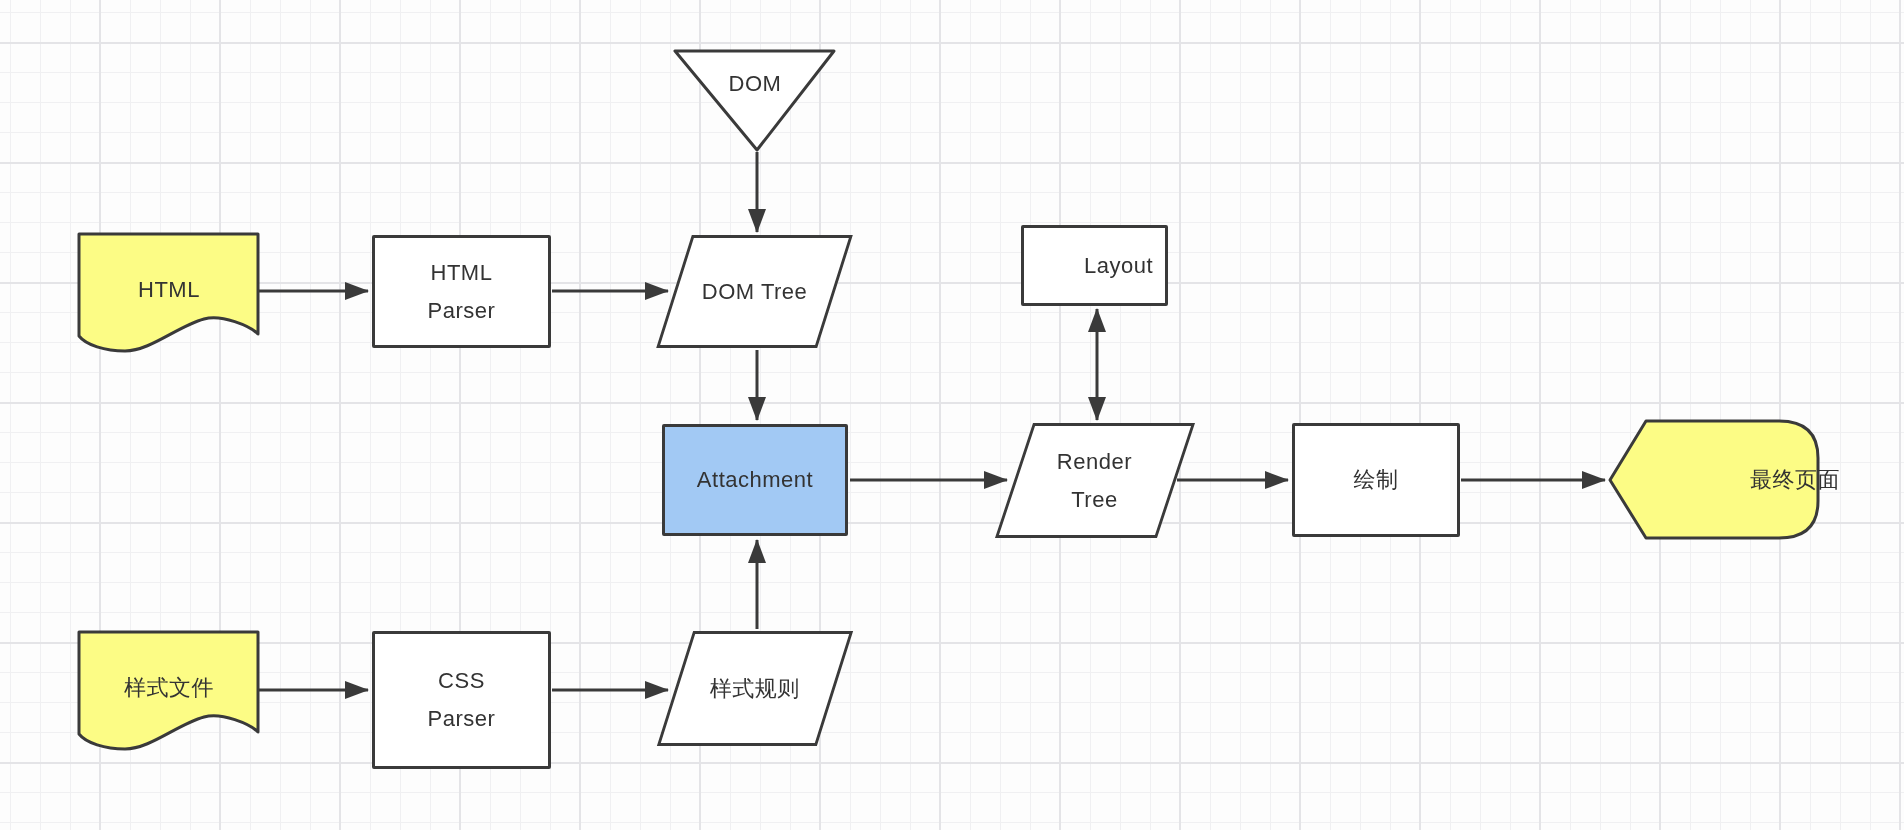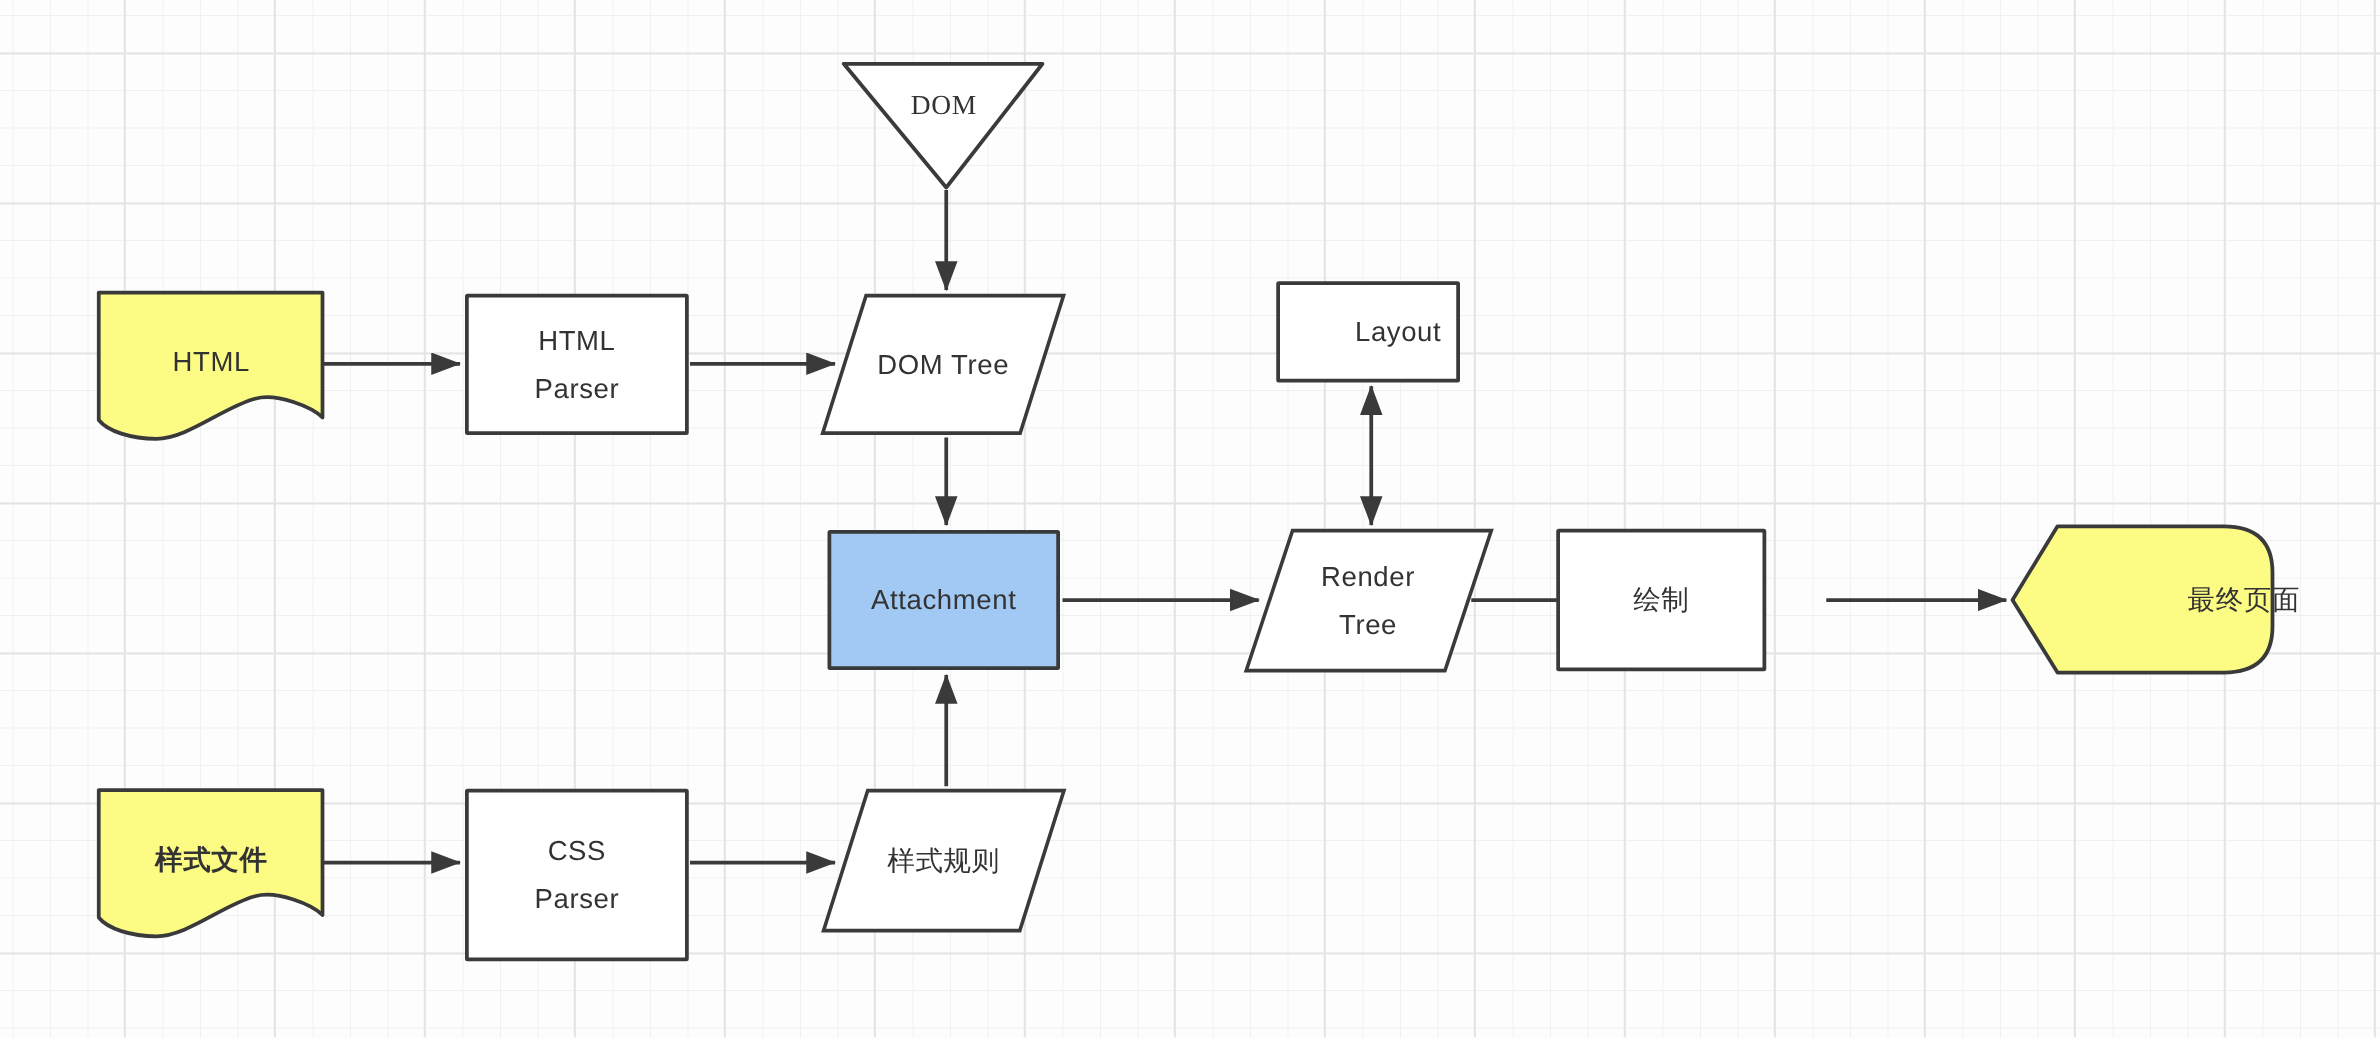--- a/index.html
+++ b/index.html
@@ -107,36 +107,36 @@
     <span>Layout</span>
   </div>
 
   <div class="node para skew18" style="left:1014px;top:423px;width:162px;height:115px;">
     <div class="two-line unskew18">
       <span>Render</span>
       <span>Tree</span>
     </div>
   </div>
 
-  <div class="node rect" style="left:1245px;top:423px;width:168px;height:114px;">
+  <div class="node rect" style="left:1292px;top:423px;width:168px;height:114px;">
     <span>绘制</span>
   </div>
 
   <div class="node rect" style="left:372px;top:631px;width:179px;height:138px;">
     <div class="two-line">
       <span>CSS</span>
       <span>Parser</span>
     </div>
   </div>
 
   <div class="node para skew17" style="left:675px;top:631px;width:160px;height:115px;">
     <span class="unskew17">样式规则</span>
   </div>
 
-  <div class="svg-label" style="left:675px;top:55px;width:160px;height:58px;font-family:Liberation Serif, serif;">DOM</div>
+  <div class="svg-label" style="left:675px;top:55px;width:160px;height:58px;">DOM</div>
 
   <div class="svg-label" style="left:79px;top:238px;width:180px;height:104px;">HTML</div>
 
-  <div class="svg-label" style="left:79px;top:636px;width:180px;height:104px;font-weight:bold;">样式文件</div>
+  <div class="svg-label" style="left:79px;top:636px;width:180px;height:104px;">样式文件</div>
 
   <div class="svg-label" style="left:1709px;top:421px;width:172px;height:117px;">最终页面</div>
 
 </div>
 
 </body></html>

